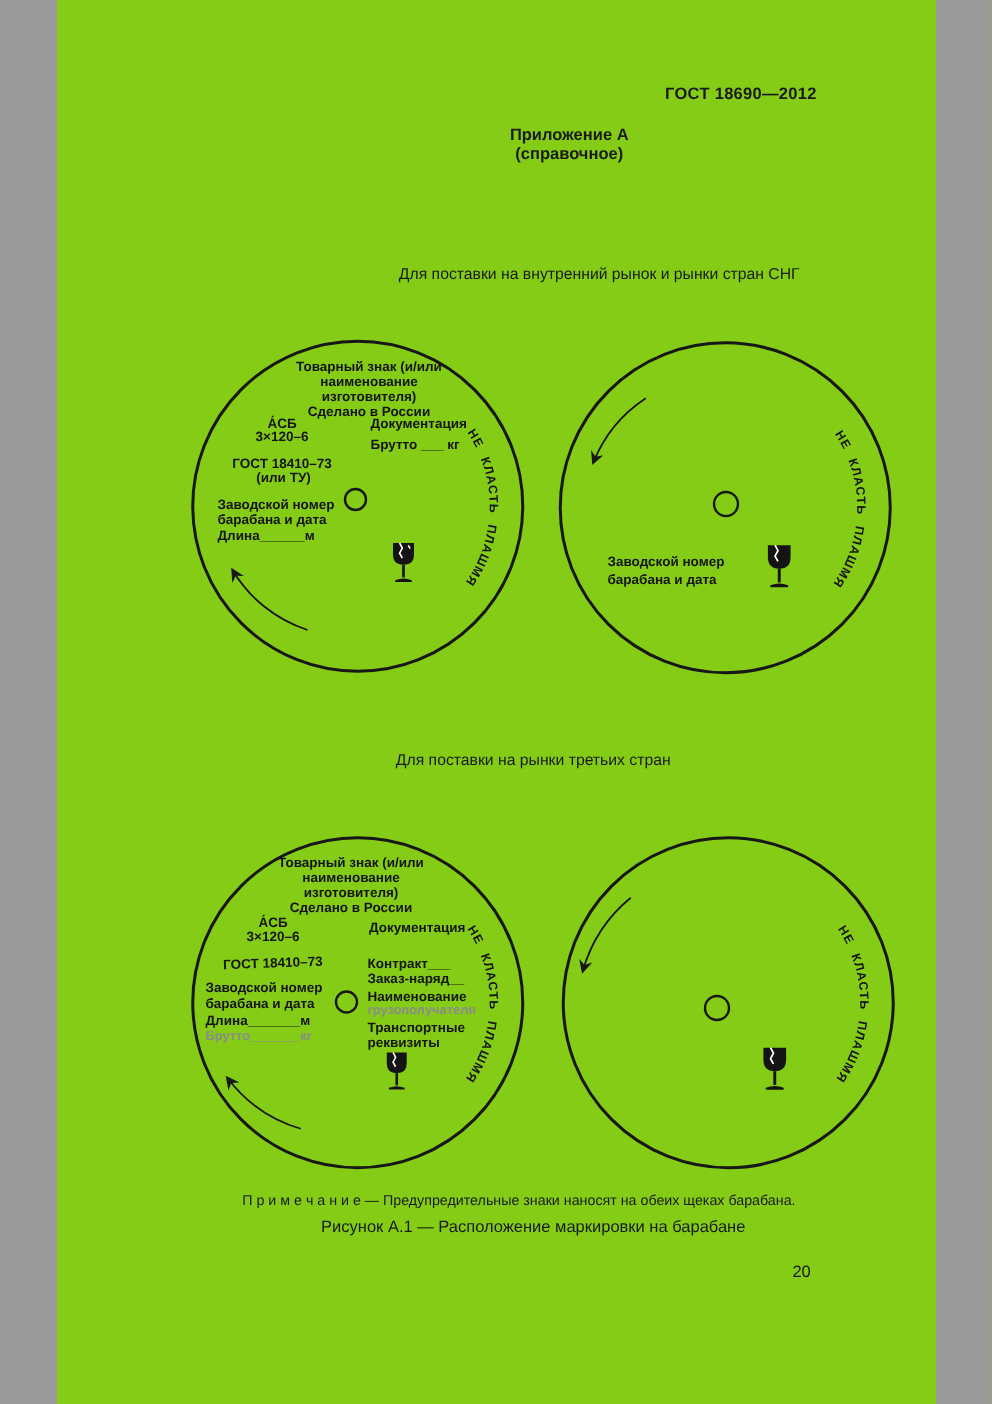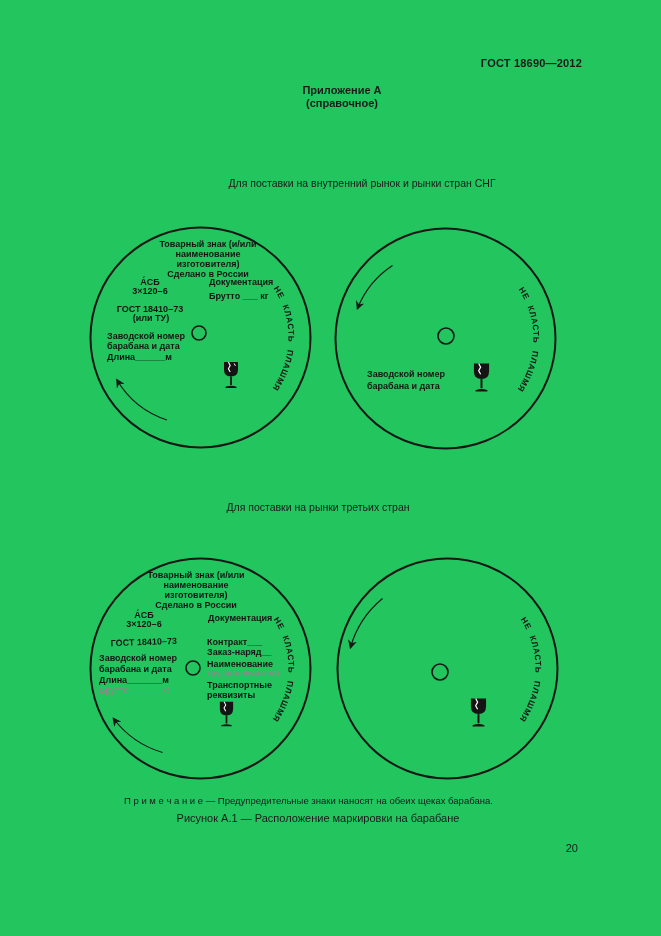--- a/index.html
+++ b/index.html
@@ -1,17 +1,17 @@
 <!DOCTYPE html>
 <html><head>
 <meta charset="utf-8">
 <style>
   html,body{margin:0;padding:0;background:#9a9a9a;}
   .page{
-    position:relative;width:661px;height:936px;background:#22c55e;
+    position:relative;width:586px;height:936px;background:#84cc16;
     margin:0 auto;overflow:hidden;
     font-family:"Liberation Sans","DejaVu Sans",sans-serif;color:#1a1a1a;
   }
   .abs{position:absolute;}
   .doc-number{top:57px;right:79px;font-size:11px;font-weight:bold;letter-spacing:.2px;}
   .center-col{left:0;width:636px;text-align:center;}
   .appendix{top:84px;font-size:11px;font-weight:bold;line-height:13px;margin-left:24px;}
   .main-title{top:129px;font-size:14.5px;font-weight:bold;letter-spacing:.4px;}
   .section-caption{font-size:10.5px;font-weight:normal;}
   .cap1{top:177px;margin-left:44px;}

